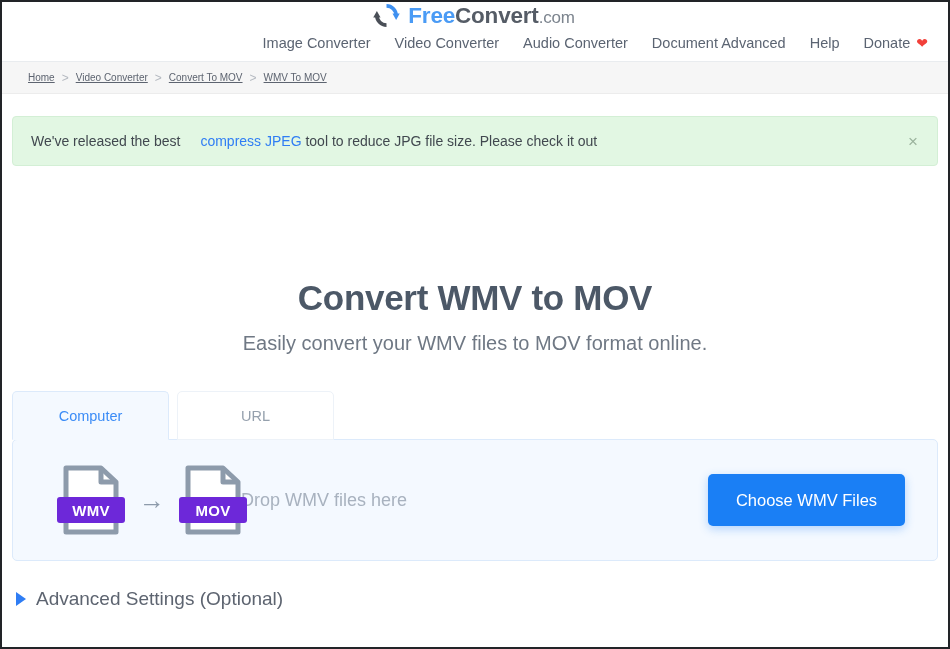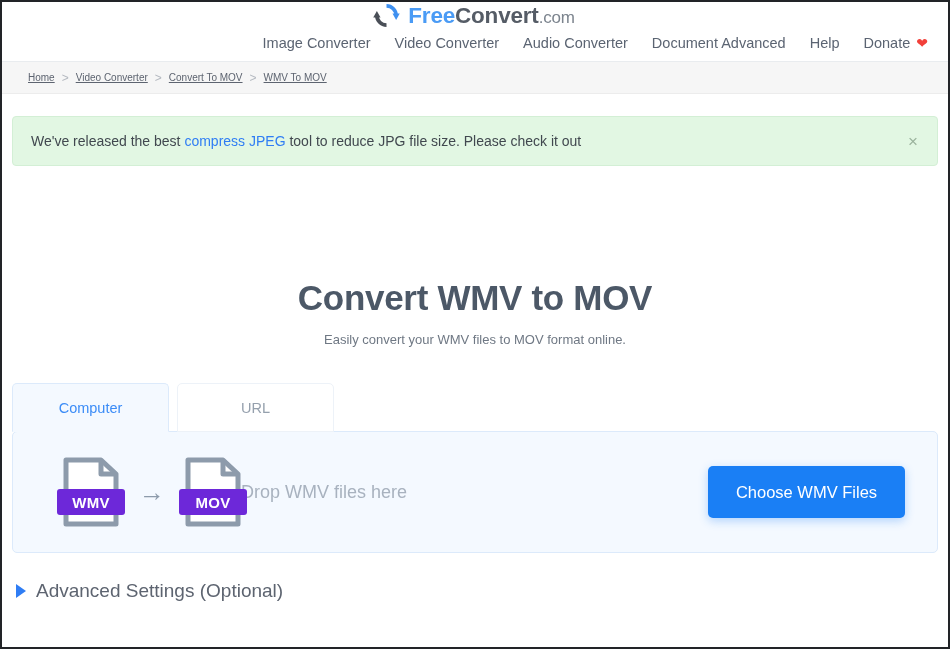--- a/index.html
+++ b/index.html
@@ -120,20 +120,21 @@
   }
   .alert-text {
     font-size: 14px;
     color: #41484f;
     line-height: 1.3;
   }
   .alert-link {
     color: #2f7df4;
     text-decoration: none;
     cursor: pointer;
+    margin-left: 16px;
   }
   .alert-close {
     position: absolute;
     right: 14px;
     top: 50%;
     transform: translateY(-50%);
     width: 20px;
     height: 20px;
     display: flex;
     align-items: center;
@@ -154,21 +155,21 @@
   }
   .hero-title {
     margin: 0;
     font-size: 35px;
     font-weight: 700;
     color: #4c5867;
     letter-spacing: -0.3px;
   }
   .hero-sub {
     margin: 14px 0 0 0;
-    font-size: 13px;
+    font-size: 20px;
     color: #6f7884;
     font-weight: 400;
   }
 
   
   .converter {
     margin: 36px 10px 0 10px;
   }
   .tab-row {
     display: flex;

